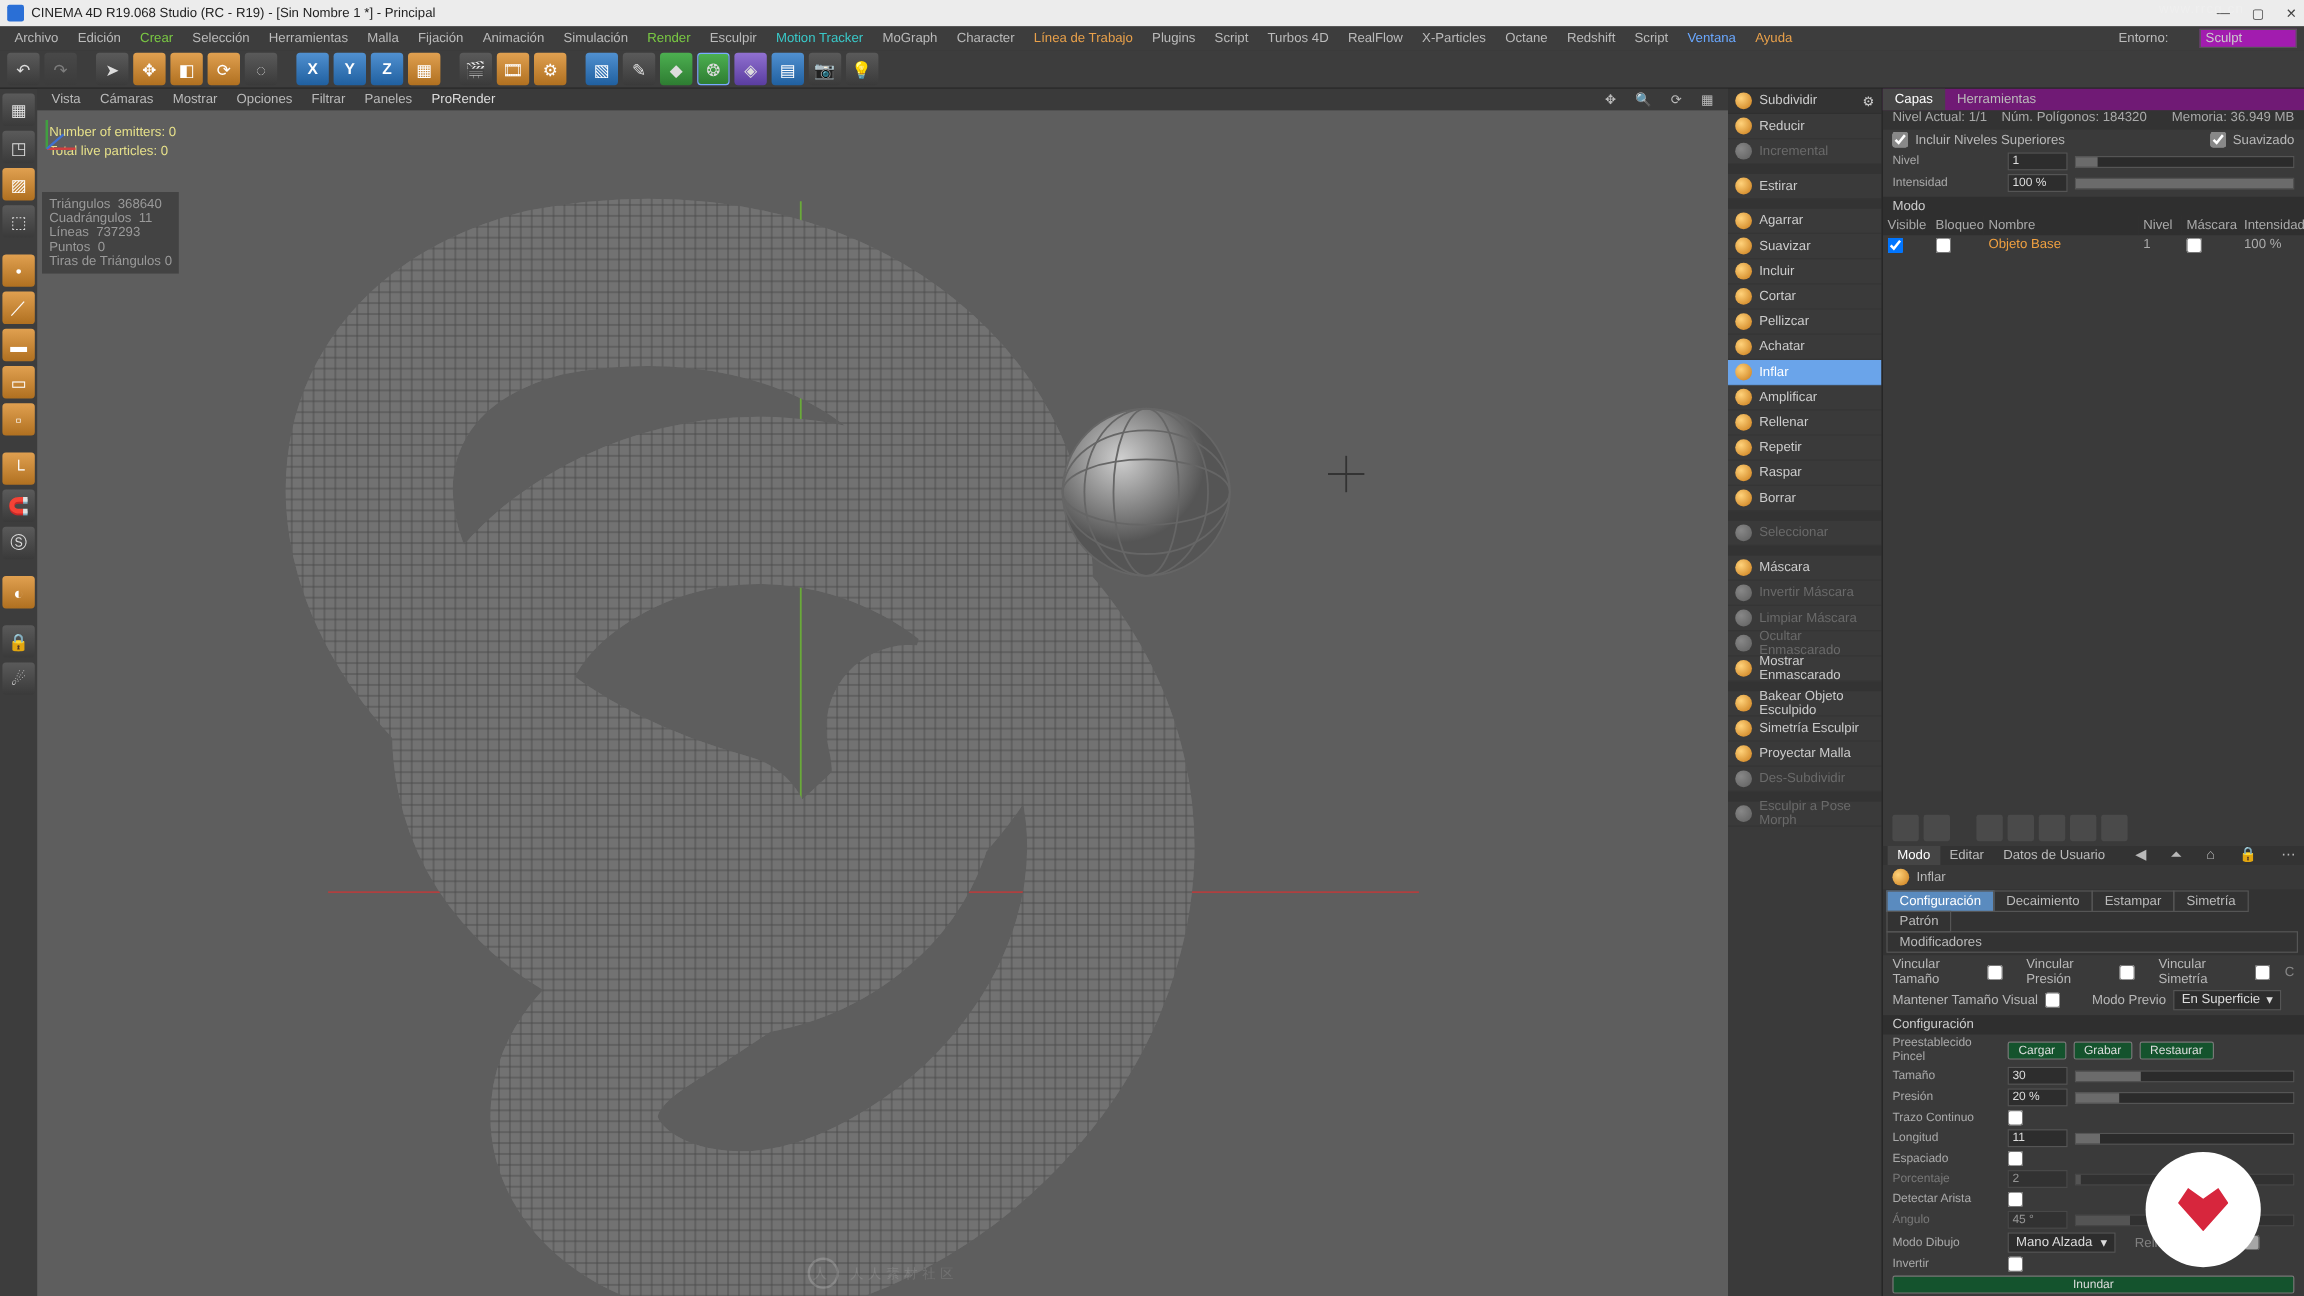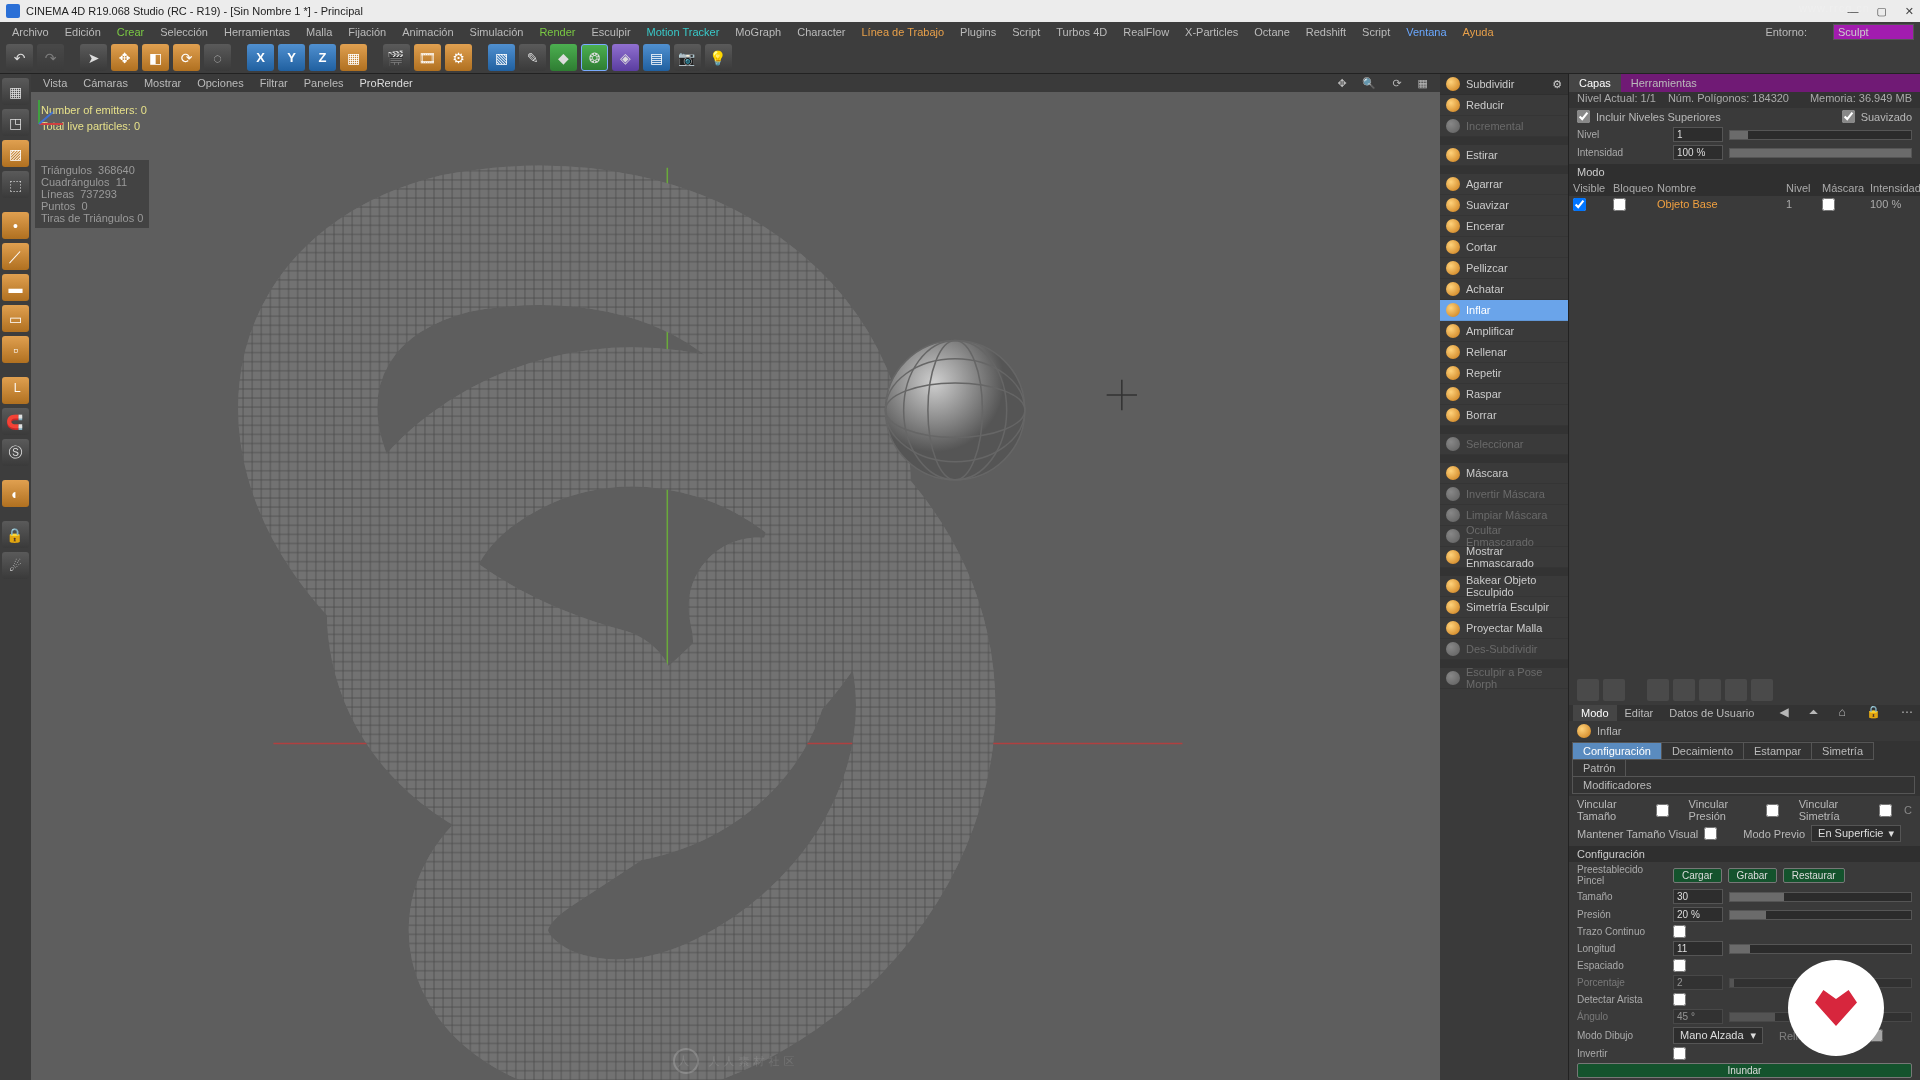--- a/index.html
+++ b/index.html
@@ -275,21 +275,21 @@
         <div class="sculpt-item">
           <span class="sicon"></span>
           <span>Agarrar</span>
         </div>
         <div class="sculpt-item">
           <span class="sicon"></span>
           <span>Suavizar</span>
         </div>
         <div class="sculpt-item">
           <span class="sicon"></span>
-          <span>Encerar</span>
+          <span>Incluir</span>
         </div>
         <div class="sculpt-item">
           <span class="sicon"></span>
           <span>Cortar</span>
         </div>
         <div class="sculpt-item">
           <span class="sicon"></span>
           <span>Pellizcar</span>
         </div>
         <div class="sculpt-item">

